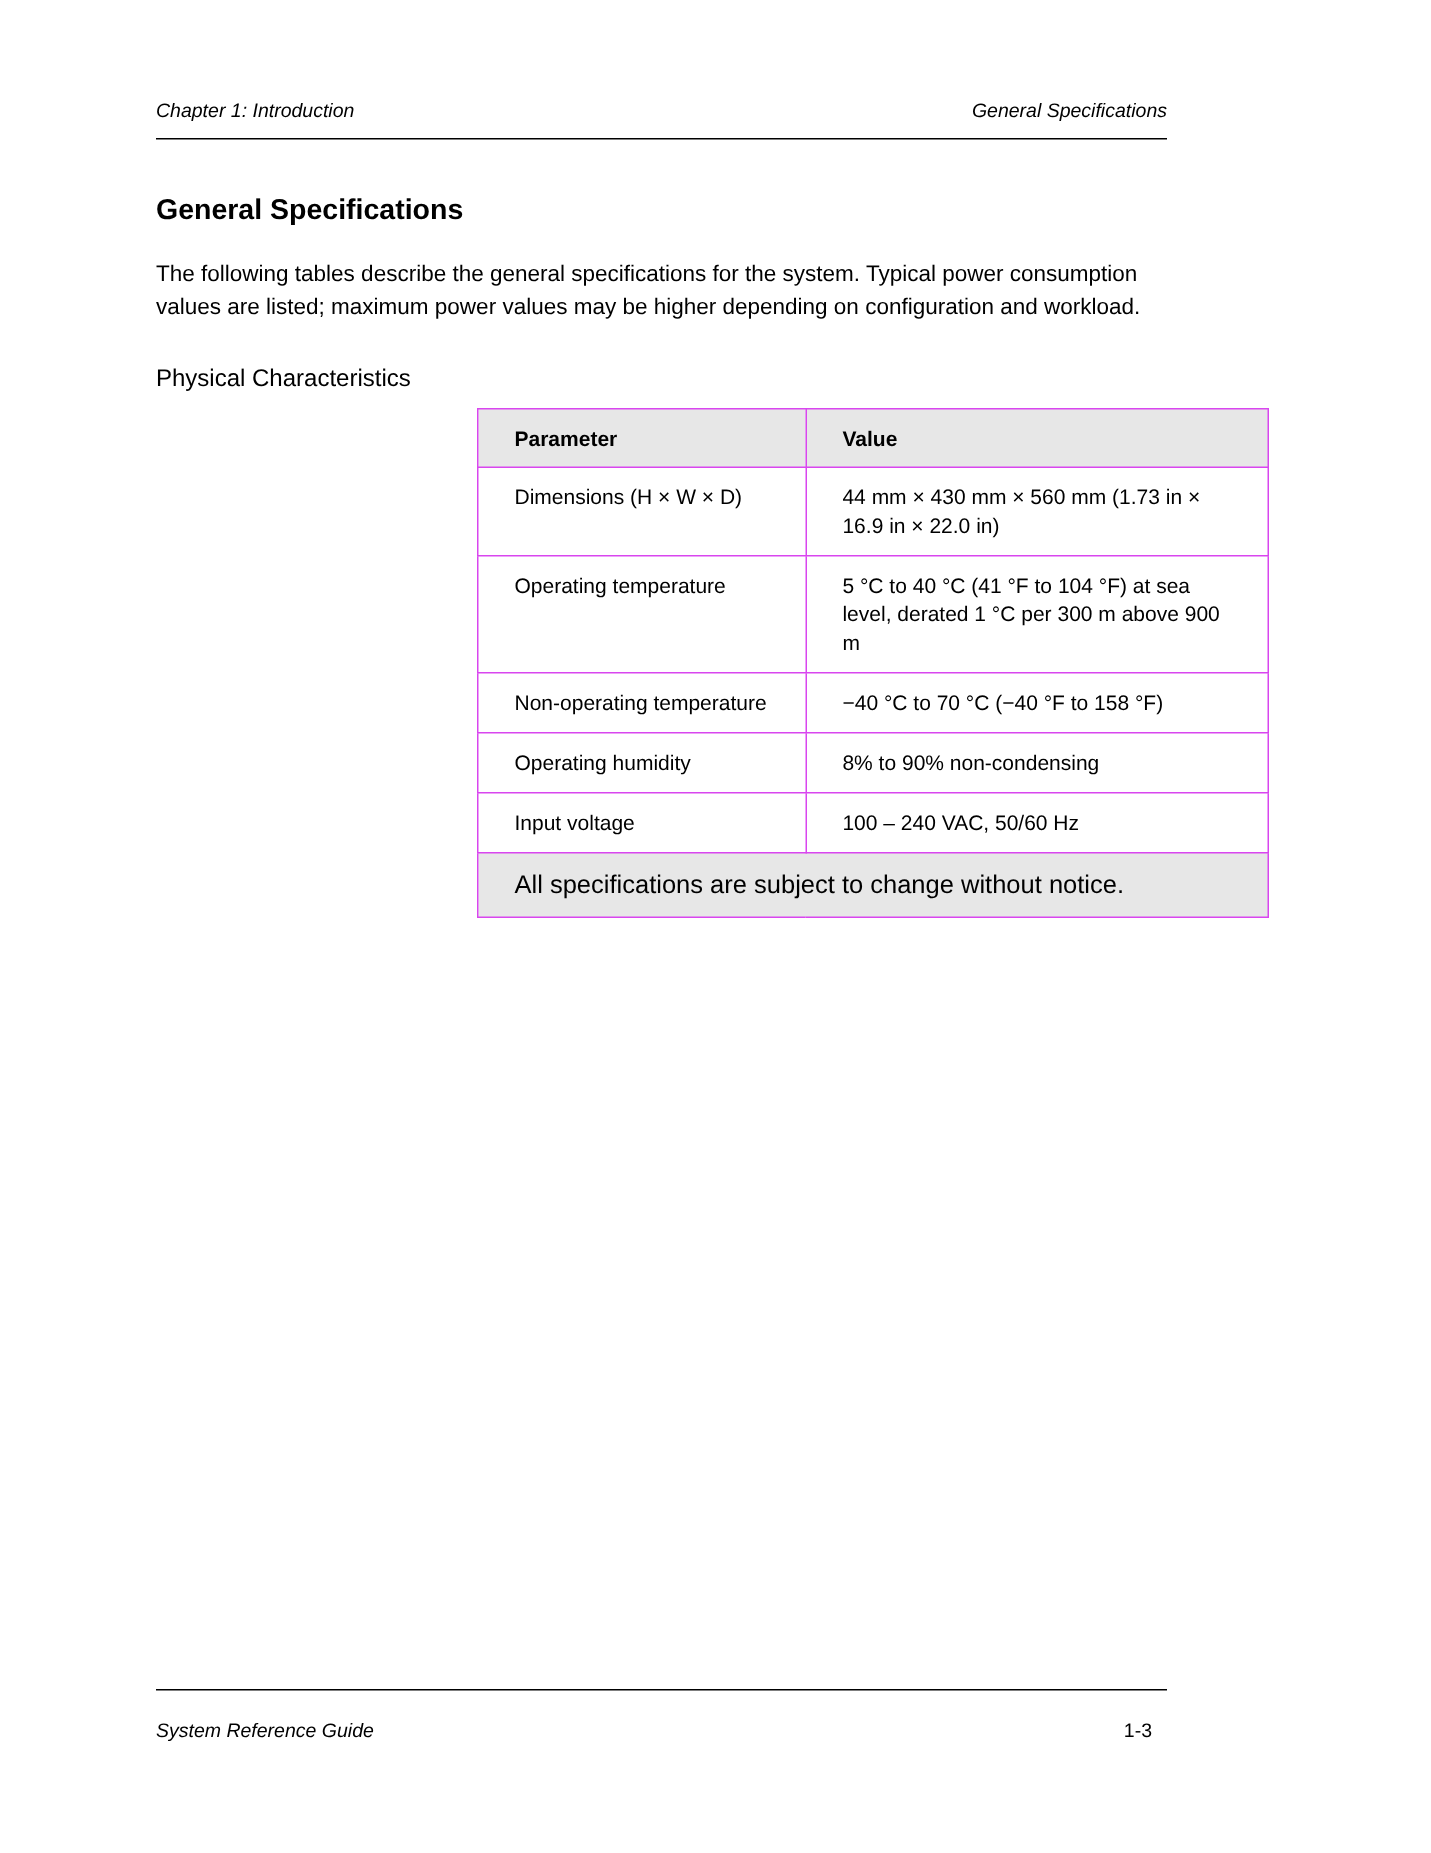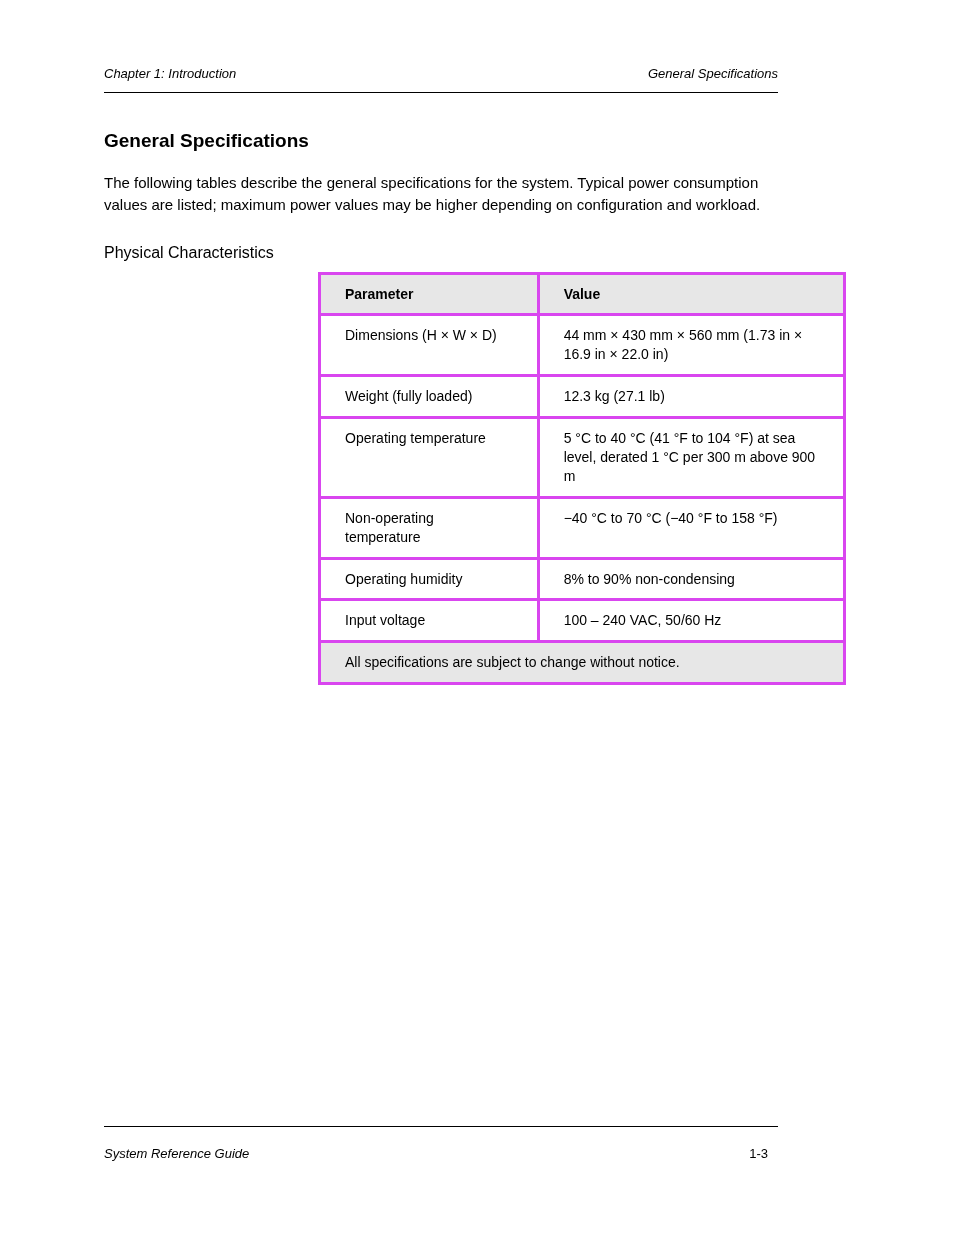--- a/index.html
+++ b/index.html
@@ -65,33 +65,33 @@
   .table-wrap {
     margin-left: 214px; 
     margin-top: 6px;
   }
   table.spec {
     border-collapse: collapse;
     width: 528px;
     font-size: 14px;
   }
   table.spec th, table.spec td {
-    border: 3px solid #d946ef;
+    border: 1px solid #d946ef;
     padding: 10px 24px;
     text-align: left;
     vertical-align: top;
     line-height: 1.35;
   }
   table.spec th {
     background: #e7e7e7;
     font-weight: bold;
   }
   table.spec .footer-cell {
     background: #e7e7e7;
-    font-size: 14px;
+    font-size: 17px;
   }
   table.spec td.col-left { width: 185px; }
   table.spec td.col-right { width: 290px; }
   .footer-line {
     position: absolute;
     top: 1146px;
     left: 104px;
     right: 104px;
     font-size: 13px;
   }
@@ -119,24 +119,20 @@
             <th>Value</th>
           </tr>
         </thead>
         <tbody>
           <tr>
             <td class="col-left">Dimensions (H × W × D)</td>
             <td class="col-right">44 mm × 430 mm × 560 mm
 (1.73 in × 16.9 in × 22.0 in)</td>
           </tr>
           <tr>
-            <td class="col-left">Weight (fully loaded)</td>
-            <td class="col-right">12.3 kg (27.1 lb)</td>
-          </tr>
-          <tr>
             <td class="col-left">Operating temperature</td>
             <td class="col-right">5 °C to 40 °C (41 °F to 104 °F) at sea level, derated 1 °C per 300 m above 900 m</td>
           </tr>
           <tr>
             <td class="col-left">Non-operating temperature</td>
             <td class="col-right">−40 °C to 70 °C (−40 °F to 158 °F)</td>
           </tr>
           <tr>
             <td class="col-left">Operating humidity</td>
             <td class="col-right">8% to 90% non-condensing</td>

